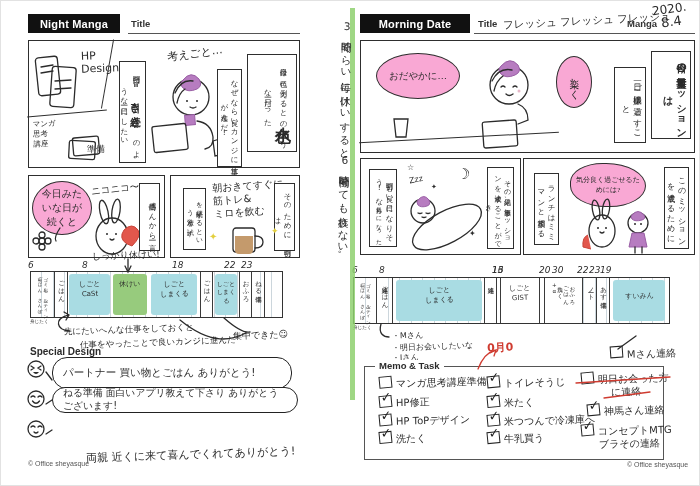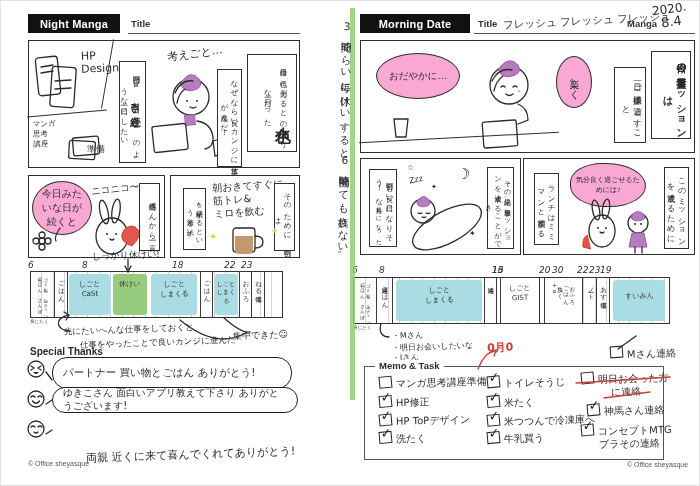--- a/index.html
+++ b/index.html
@@ -166,33 +166,33 @@
       </div>
     <div class="seg" style="left:221px;width:13px;border-right:1px solid #3a3a3a;">
         <span class="vseg">ねる準備</span>
       </div>
   </div>
   <div class="abs" style="left:30px;top:319px;font-size:4.6px;">身じたく</div>
   <div class="abs hw" style="left:64px;top:324px;font-size:8.5px;">先にたいへんな仕事をしておくと</div>
   <div class="abs hw" style="left:80px;top:337px;font-size:8.5px;">仕事をやったことで良いカンジに進んだ</div>
   <div class="abs hw" style="left:233px;top:329px;font-size:9px;">集中できた☺</div>
 
-  <div class="abs print" style="left:30px;top:346px;font-size:10px;font-weight:bold;">Special Thanks</div>
+  <div class="abs print" style="left:30px;top:346px;font-size:10px;font-weight:bold;">Special Design</div>
   <svg class="abs" style="left:27px;top:360px;" width="19" height="19">
     <circle cx="9" cy="9" r="8" class="doodle"></circle>
       <path d="M4 6 l3 2 l-3 2 M14 6 l-3 2 l3 2" class="doodle"></path>
       <path d="M6 12 q3 4 6 0 z" fill="#2b2b2b"></path>
   </svg>
   <div class="abs tbubble" style="left:52px;top:357px;width:240px;height:32px;">パートナー 買い物とごはん ありがとう!</div>
   <svg class="abs" style="left:27px;top:390px;" width="19" height="19">
     <circle cx="9" cy="9" r="8" class="doodle"></circle>
       <path d="M4 7 q2 -2 4 0 M11 7 q2 -2 4 0" class="doodle"></path>
       <path d="M5.5 11 q3.5 4.5 7 0" class="doodle"></path>
   </svg>
-  <div class="abs tbubble" style="left:52px;top:387px;width:246px;height:26px;font-size:9.8px;">ゆきこさん 面白いアプリ教えて下さり ありがとうございます!</div>
+  <div class="abs tbubble" style="left:52px;top:387px;width:246px;height:26px;font-size:9.8px;">ねる準備 面白いアプリ教えて下さり ありがとうございます!</div>
   <svg class="abs" style="left:27px;top:420px;" width="19" height="19">
     <circle cx="9" cy="9" r="8" class="doodle"></circle>
       <path d="M4 7 q2 -2 4 0 M11 7 q2 -2 4 0" class="doodle"></path>
       <path d="M7 12 q2 2 4 0" class="doodle"></path>
   </svg>
   <div class="abs hw" style="left:86px;top:447px;font-size:11px;">両親 近くに来て喜んでくれてありがとう!</div>
   <div class="abs copyright print" style="left:28px;top:460px;">© Office sheyasque</div>
 
   <div id="spineline" class="abs" style="left:350px;top:8px;height:392px;"></div>
   <div id="spinenote" class="abs hw" style="left:337px;top:20px;height:380px;">3時間くらい毎に休けいすると6時間働いても疲れない。</div>

